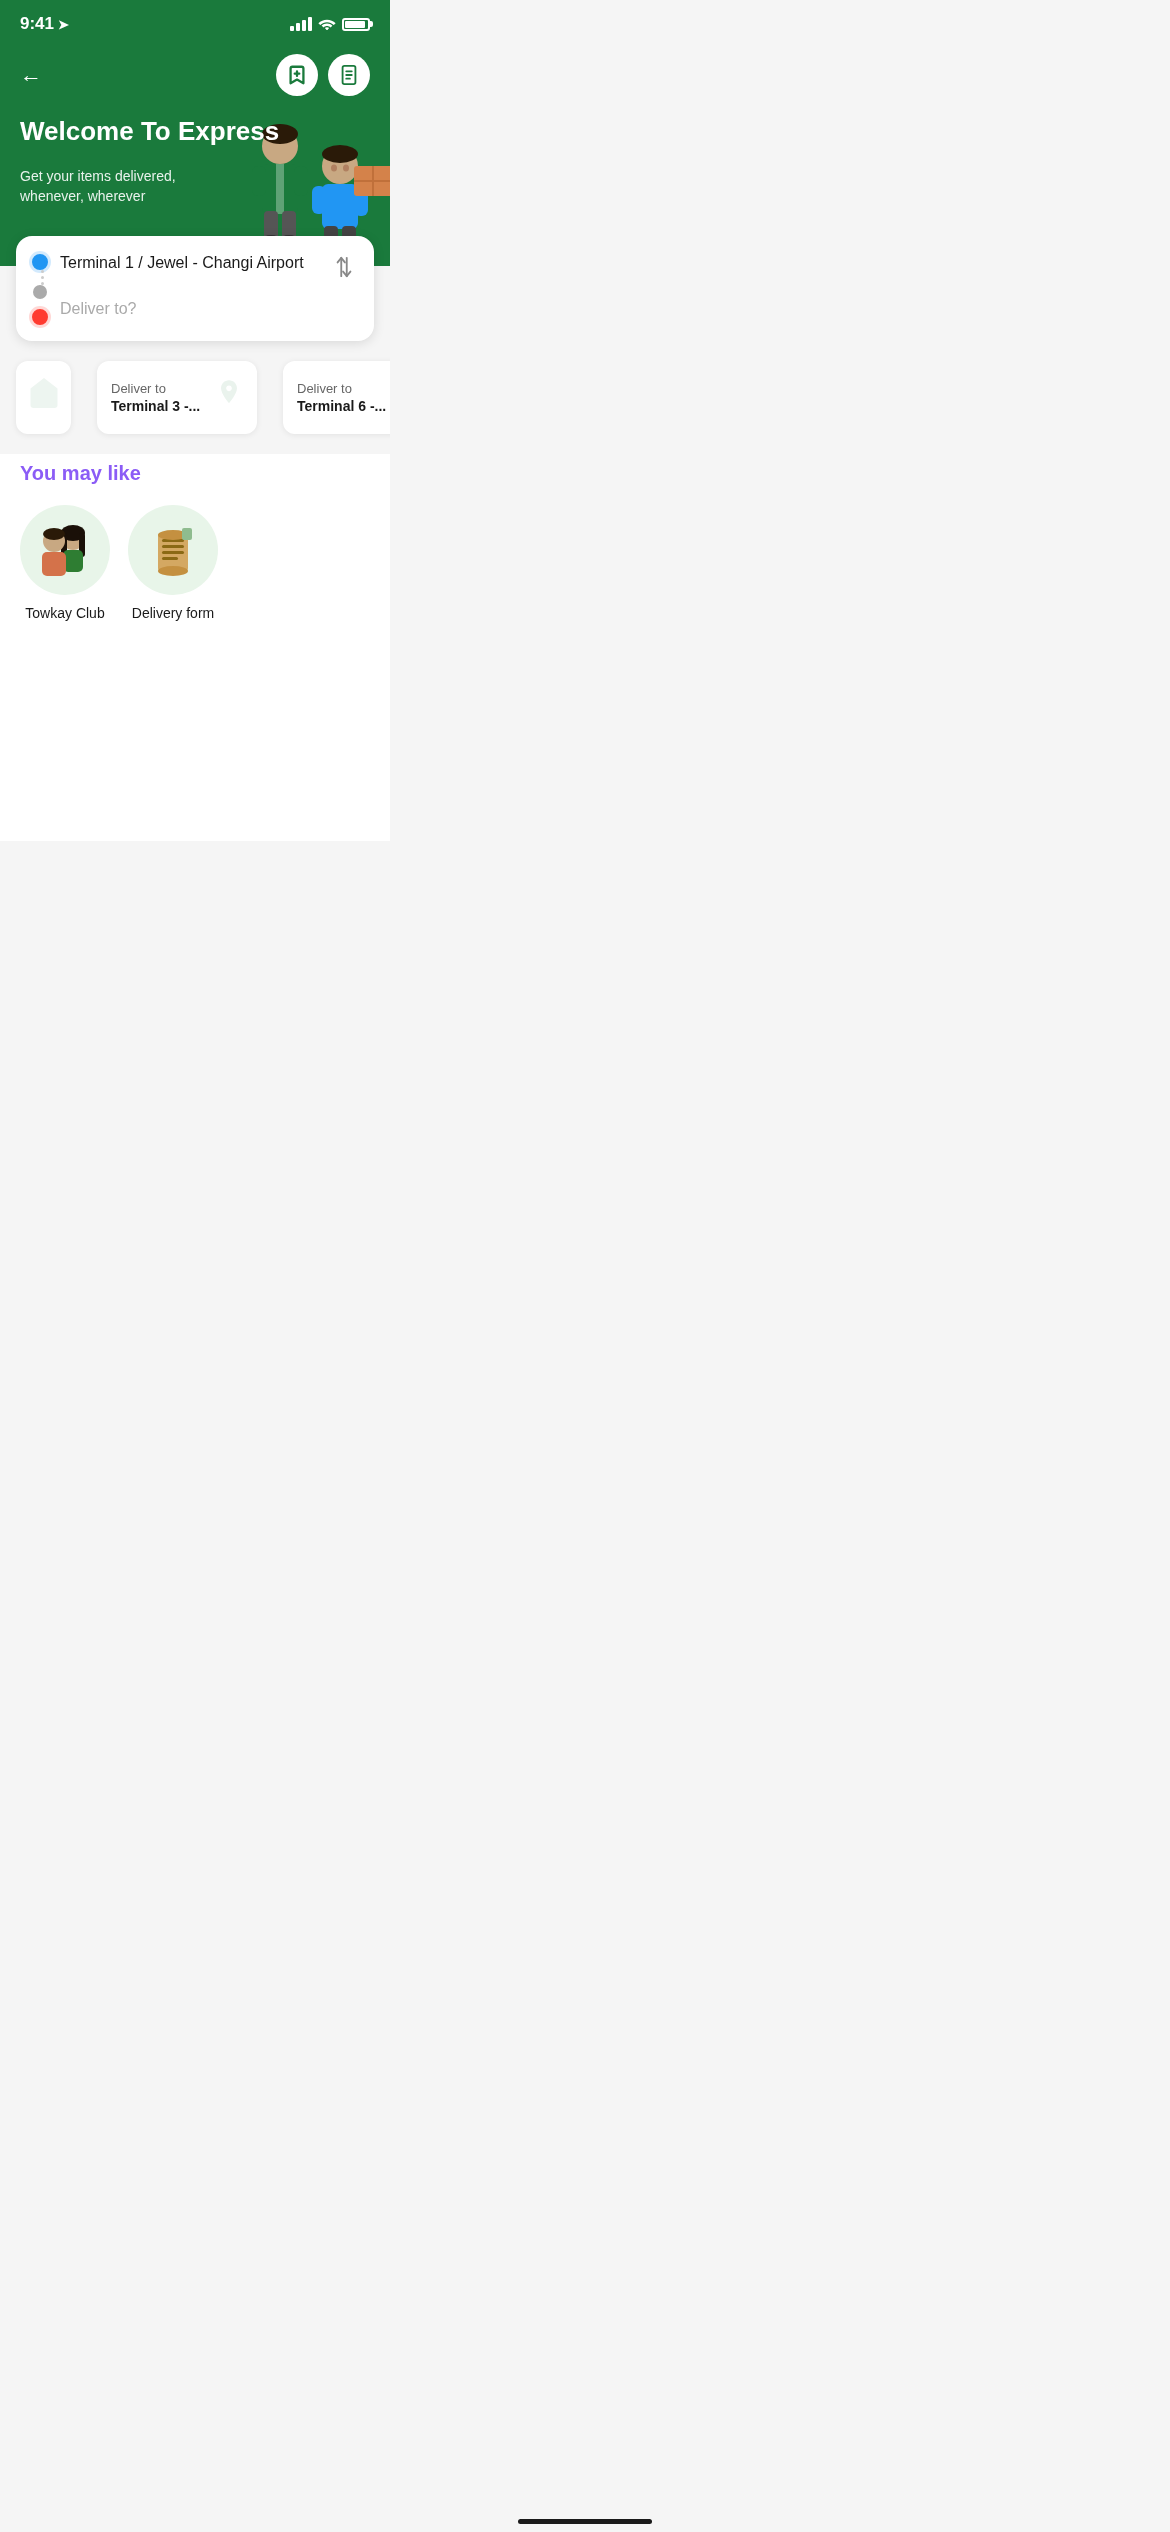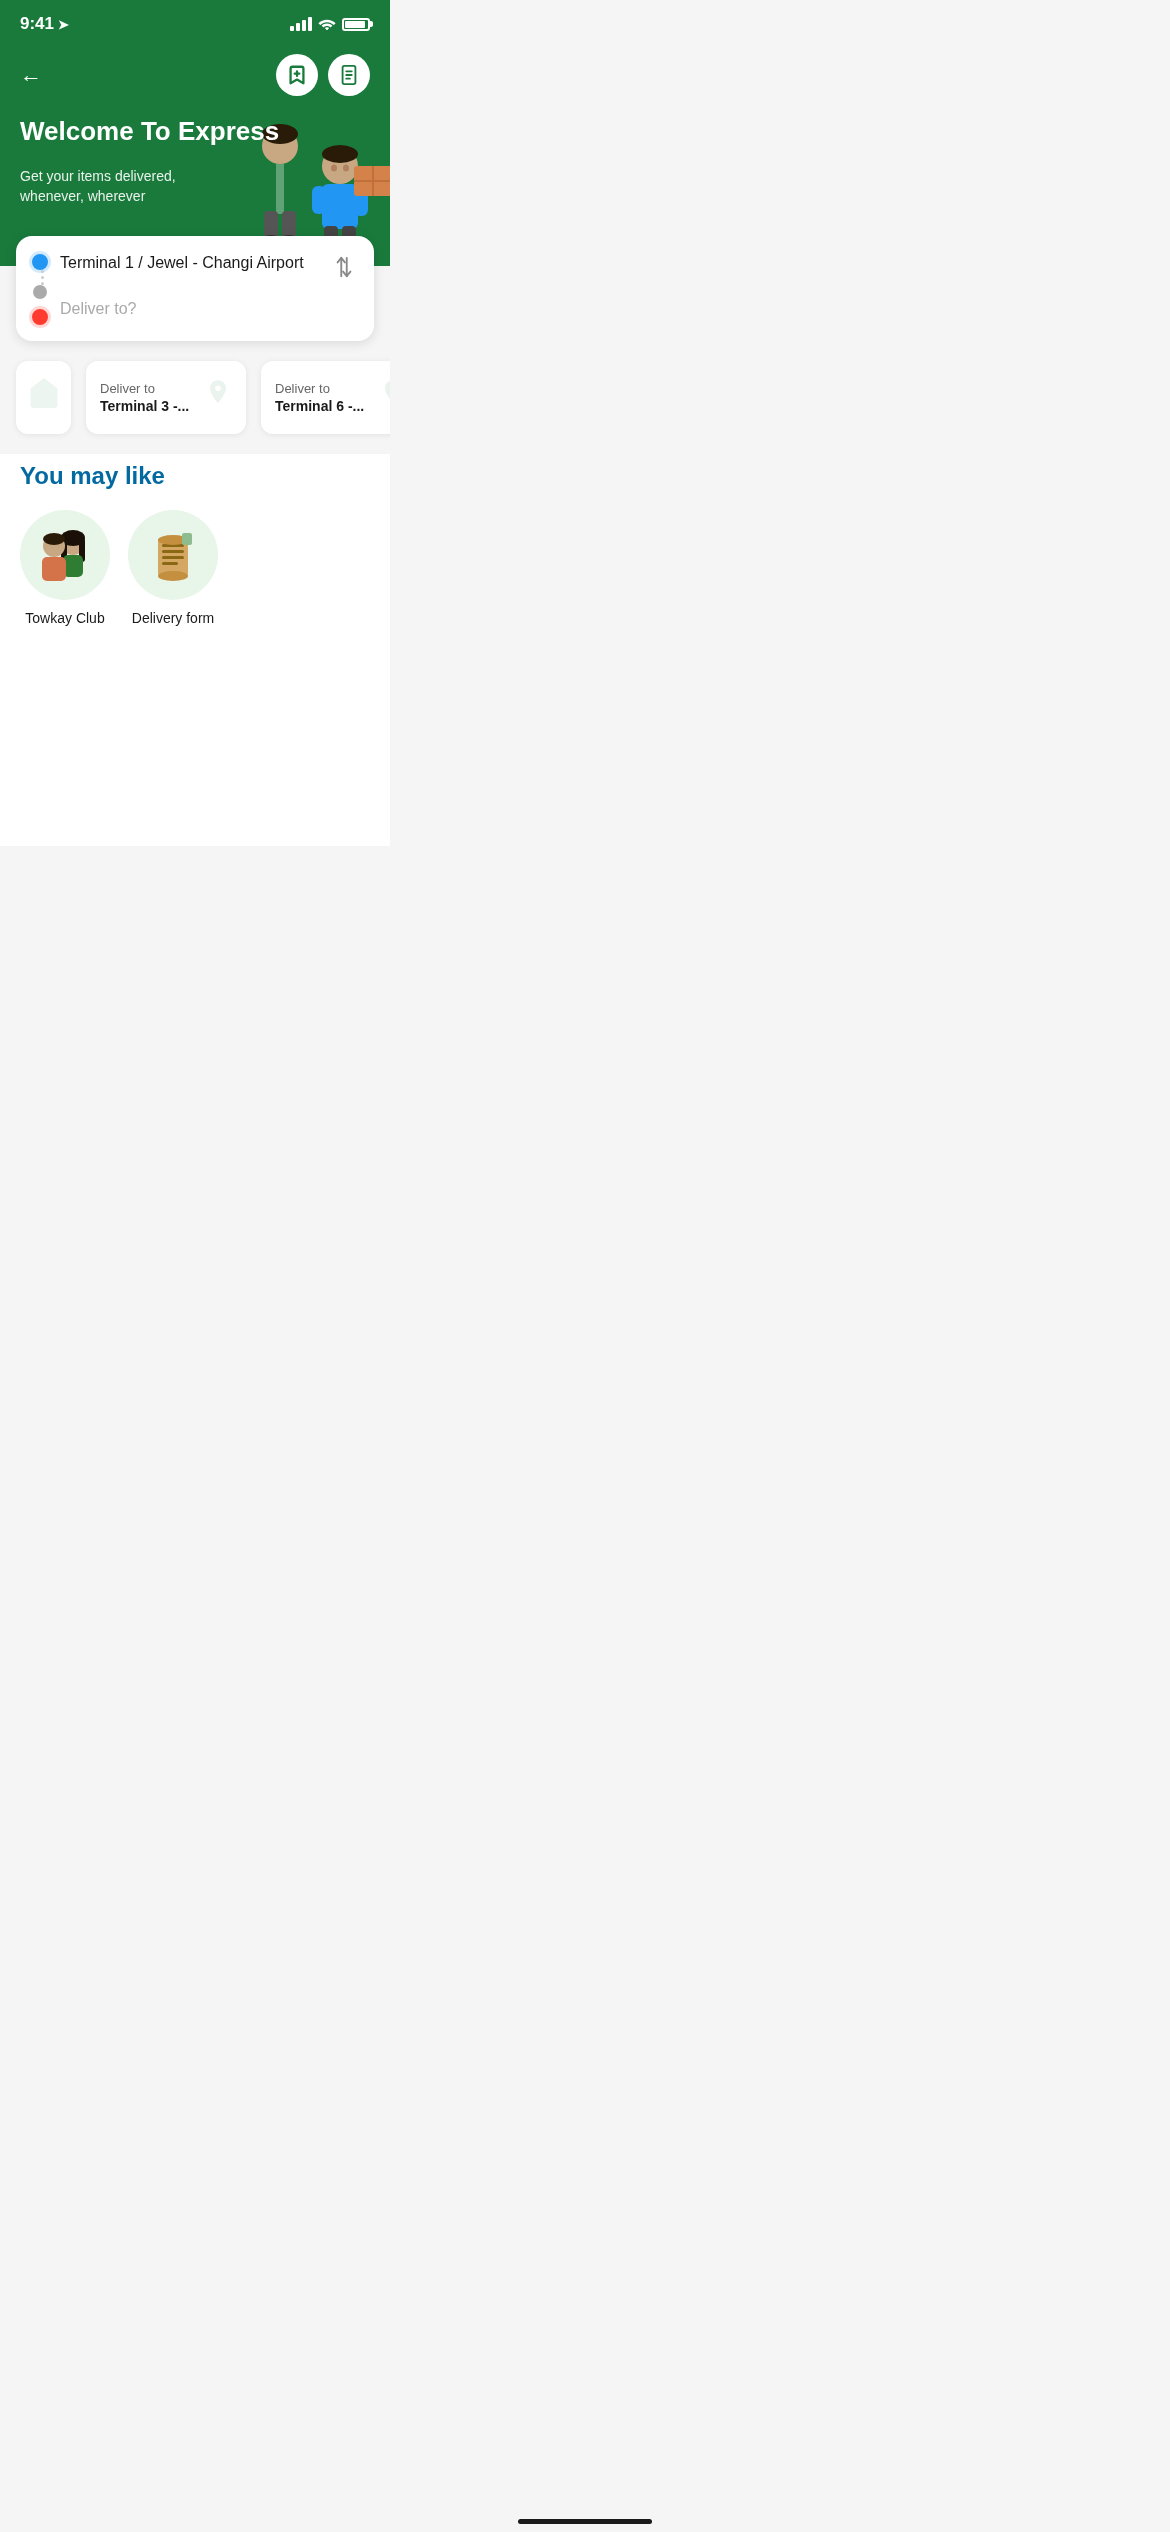--- a/index.html
+++ b/index.html
@@ -199,21 +199,21 @@
       width: 16px;
       height: 16px;
       background: #aaa;
       border-radius: 50%;
       margin-left: 0;
     }
 
     
     .quick-cards {
       display: flex;
-      gap: 15px;
+      gap: 26px;
       padding: 8px 16px 16px;
       overflow-x: auto;
       scrollbar-width: none;
     }
     .quick-cards::-webkit-scrollbar { display: none; }
 
     .quick-card {
       background: white;
       border-radius: 12px;
       padding: 14px 14px;
@@ -256,23 +256,23 @@
       opacity: 0.25;
     }
 
     
     .section {
       padding: 8px 20px 20px;
       background: white;
       margin-top: 4px;
     }
     .section-title {
-      font-size: 24px;
+      font-size: 20px;
       font-weight: 800;
-      color: #0369a1;
+      color: #8b5cf6;
       margin-bottom: 20px;
     }
     .category-grid {
       display: flex;
       gap: 18px;
     }
     .category-item {
       display: flex;
       flex-direction: column;
       align-items: center;

